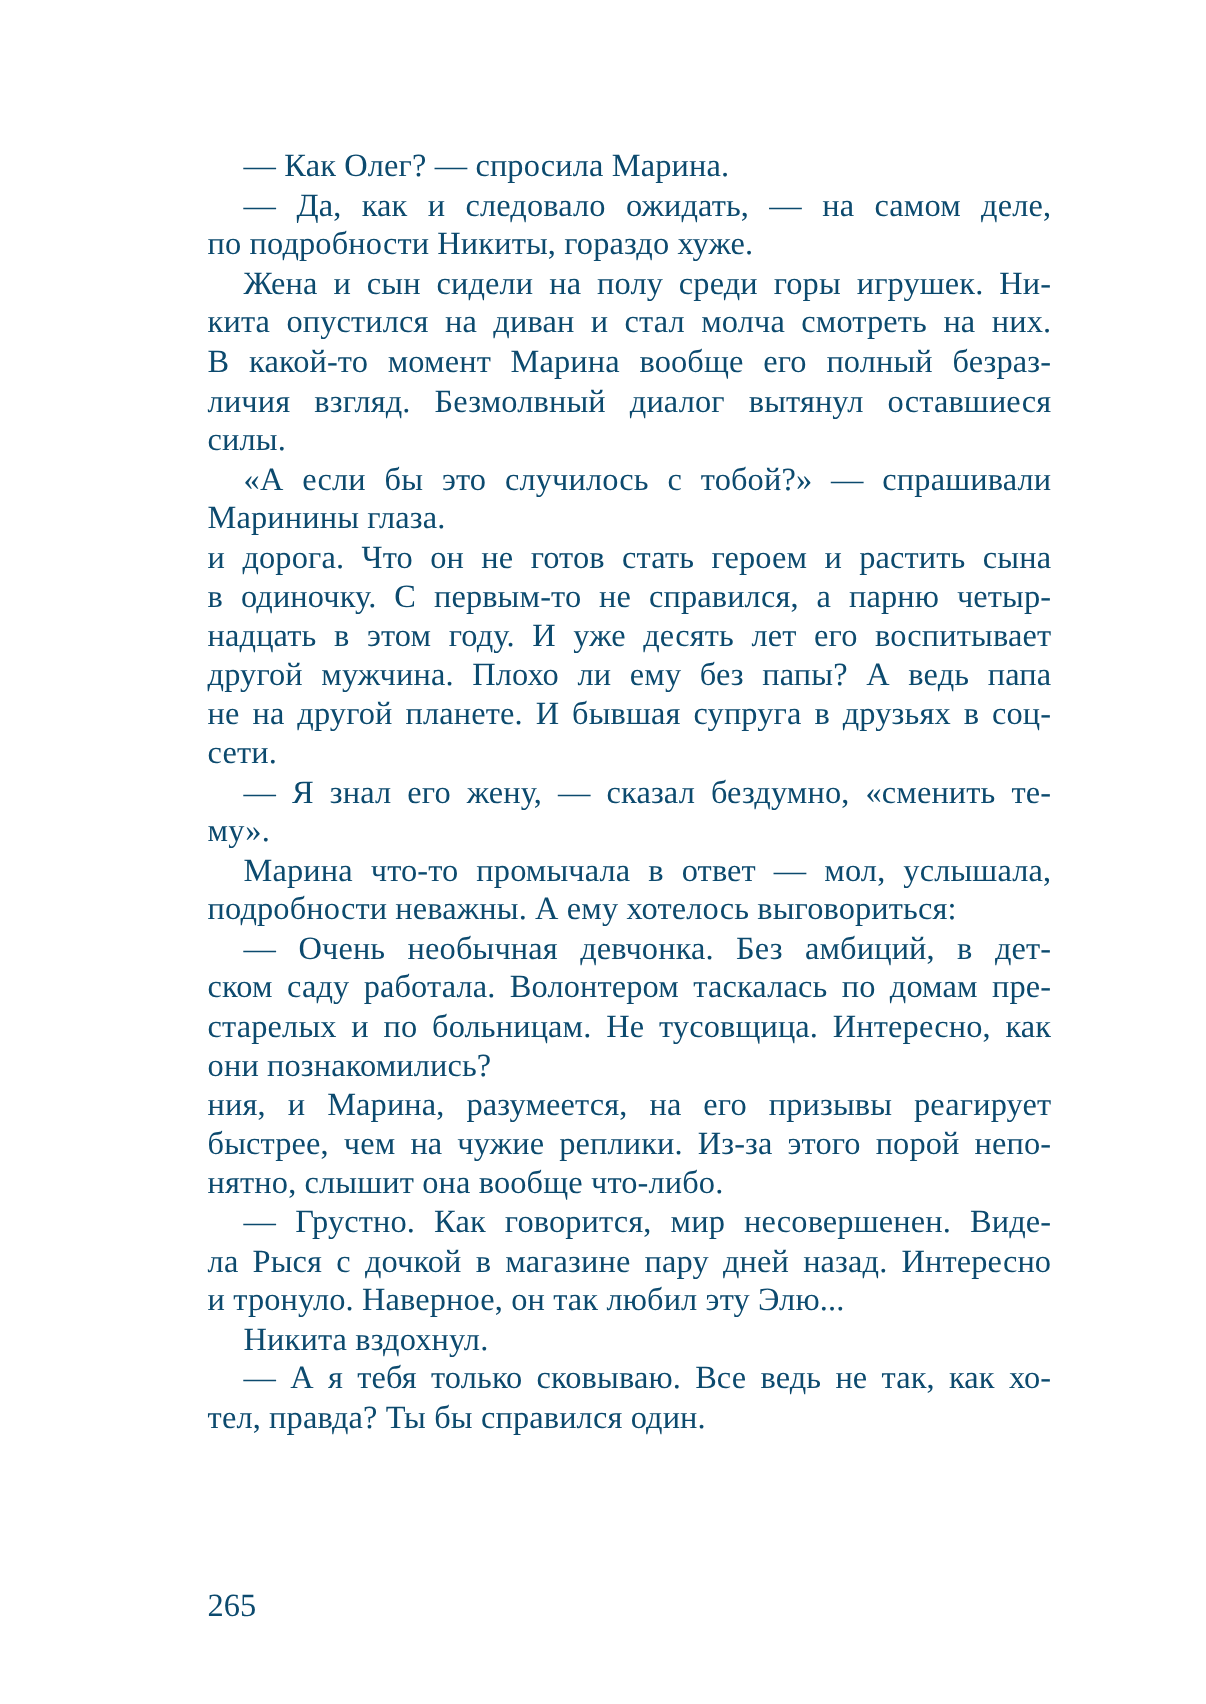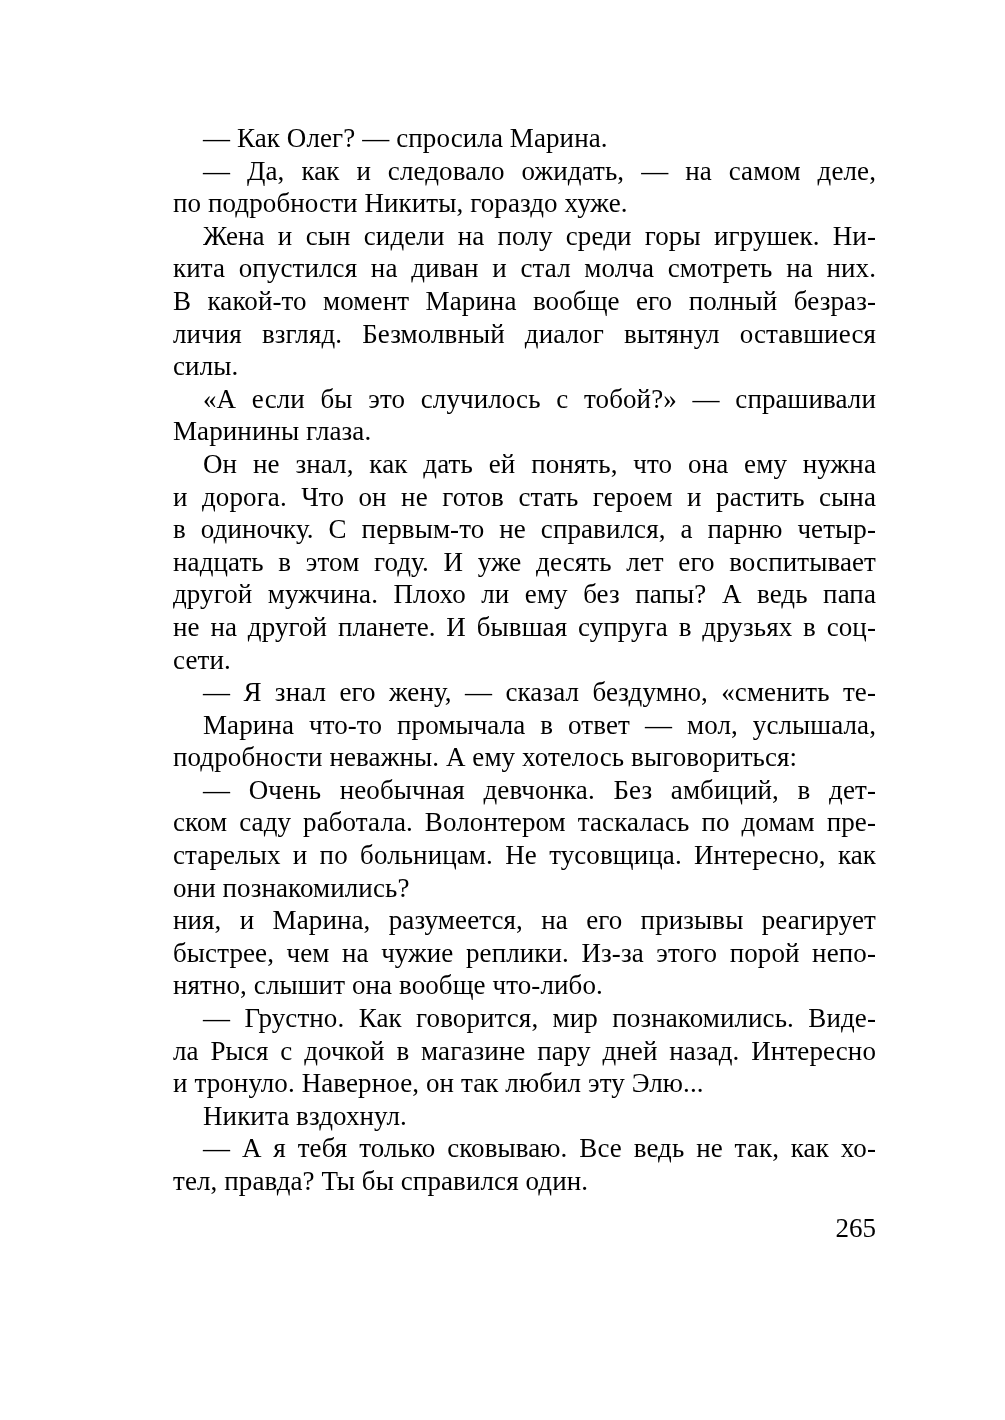--- a/index.html
+++ b/index.html
@@ -5,21 +5,21 @@
   html, body {
     margin: 0;
     padding: 0;
     background: #ffffff;
   }
   .book-page {
     position: relative;
     width: 1005px;
     height: 1420px;
     background: #ffffff;
-    color: #000000;
+    color: #0c4a6e;
     font-family: "Liberation Serif", "DejaVu Serif", serif;
     overflow: hidden;
   }
   .text-block {
     position: absolute;
     left: 173px;
     top: 122px;
     width: 703px;
     font-size: 27px;
     line-height: 32.6px;
@@ -35,23 +35,23 @@
   .text-line.just {
     text-align: justify;
     text-align-last: justify;
   }
   .text-line.indent {
     text-indent: 30px;
   }
   .page-number {
     position: absolute;
     left: 173px;
-    top: 1212px;
+    top: 1322px;
     width: 703px;
-    text-align: right;
+    text-align: left;
     font-size: 27px;
     line-height: 32px;
   }
 </style>
 </head>
 <body>
 
 <div class="book-page">
   <div class="text-block" id="text-block">
       <div class="paragraph">
@@ -66,48 +66,48 @@
         <div class="text-line just">кита опустился на диван и стал молча смотреть на них.</div>
         <div class="text-line just">В какой-то момент Марина вообще его полный безраз-</div>
         <div class="text-line just">личия взгляд. Безмолвный диалог вытянул оставшиеся</div>
         <div class="text-line">силы.</div>
       </div>
       <div class="paragraph">
         <div class="text-line indent just">«А если бы это случилось с тобой?» — спрашивали</div>
         <div class="text-line">Маринины глаза.</div>
       </div>
       <div class="paragraph">
-        <div class="text-line indent just">Он не знал, как дать ей понять, что она ему нужна</div>
         <div class="text-line just">и дорога. Что он не готов стать героем и растить сына</div>
         <div class="text-line just">в одиночку. С первым-то не справился, а парню четыр-</div>
         <div class="text-line just">надцать в этом году. И уже десять лет его воспитывает</div>
         <div class="text-line just">другой мужчина. Плохо ли ему без папы? А ведь папа</div>
         <div class="text-line just">не на другой планете. И бывшая супруга в друзьях в соц-</div>
         <div class="text-line">сети.</div>
       </div>
       <div class="paragraph">
         <div class="text-line indent just">— Я знал его жену, — сказал бездумно, «сменить те-</div>
+        <div class="text-line">му».</div>
       </div>
       <div class="paragraph">
         <div class="text-line indent just">Марина что-то промычала в ответ — мол, услышала,</div>
         <div class="text-line">подробности неважны. А ему хотелось выговориться:</div>
       </div>
       <div class="paragraph">
         <div class="text-line indent just">— Очень необычная девчонка. Без амбиций, в дет-</div>
         <div class="text-line just">ском саду работала. Волонтером таскалась по домам пре-</div>
         <div class="text-line just">старелых и по больницам. Не тусовщица. Интересно, как</div>
         <div class="text-line">они познакомились?</div>
       </div>
       <div class="paragraph">
         <div class="text-line just">ния, и Марина, разумеется, на его призывы реагирует</div>
         <div class="text-line just">быстрее, чем на чужие реплики. Из-за этого порой непо-</div>
         <div class="text-line">нятно, слышит она вообще что-либо.</div>
       </div>
       <div class="paragraph">
-        <div class="text-line indent just">— Грустно. Как говорится, мир познакомились. Виде-</div>
+        <div class="text-line indent just">— Грустно. Как говорится, мир несовершенен. Виде-</div>
         <div class="text-line just">ла Рыся с дочкой в магазине пару дней назад. Интересно</div>
         <div class="text-line">и тронуло. Наверное, он так любил эту Элю...</div>
       </div>
       <div class="paragraph">
         <div class="text-line indent">Никита вздохнул.</div>
       </div>
       <div class="paragraph">
         <div class="text-line indent just">— А я тебя только сковываю. Все ведь не так, как хо-</div>
         <div class="text-line">тел, правда? Ты бы справился один.</div>
       </div>

